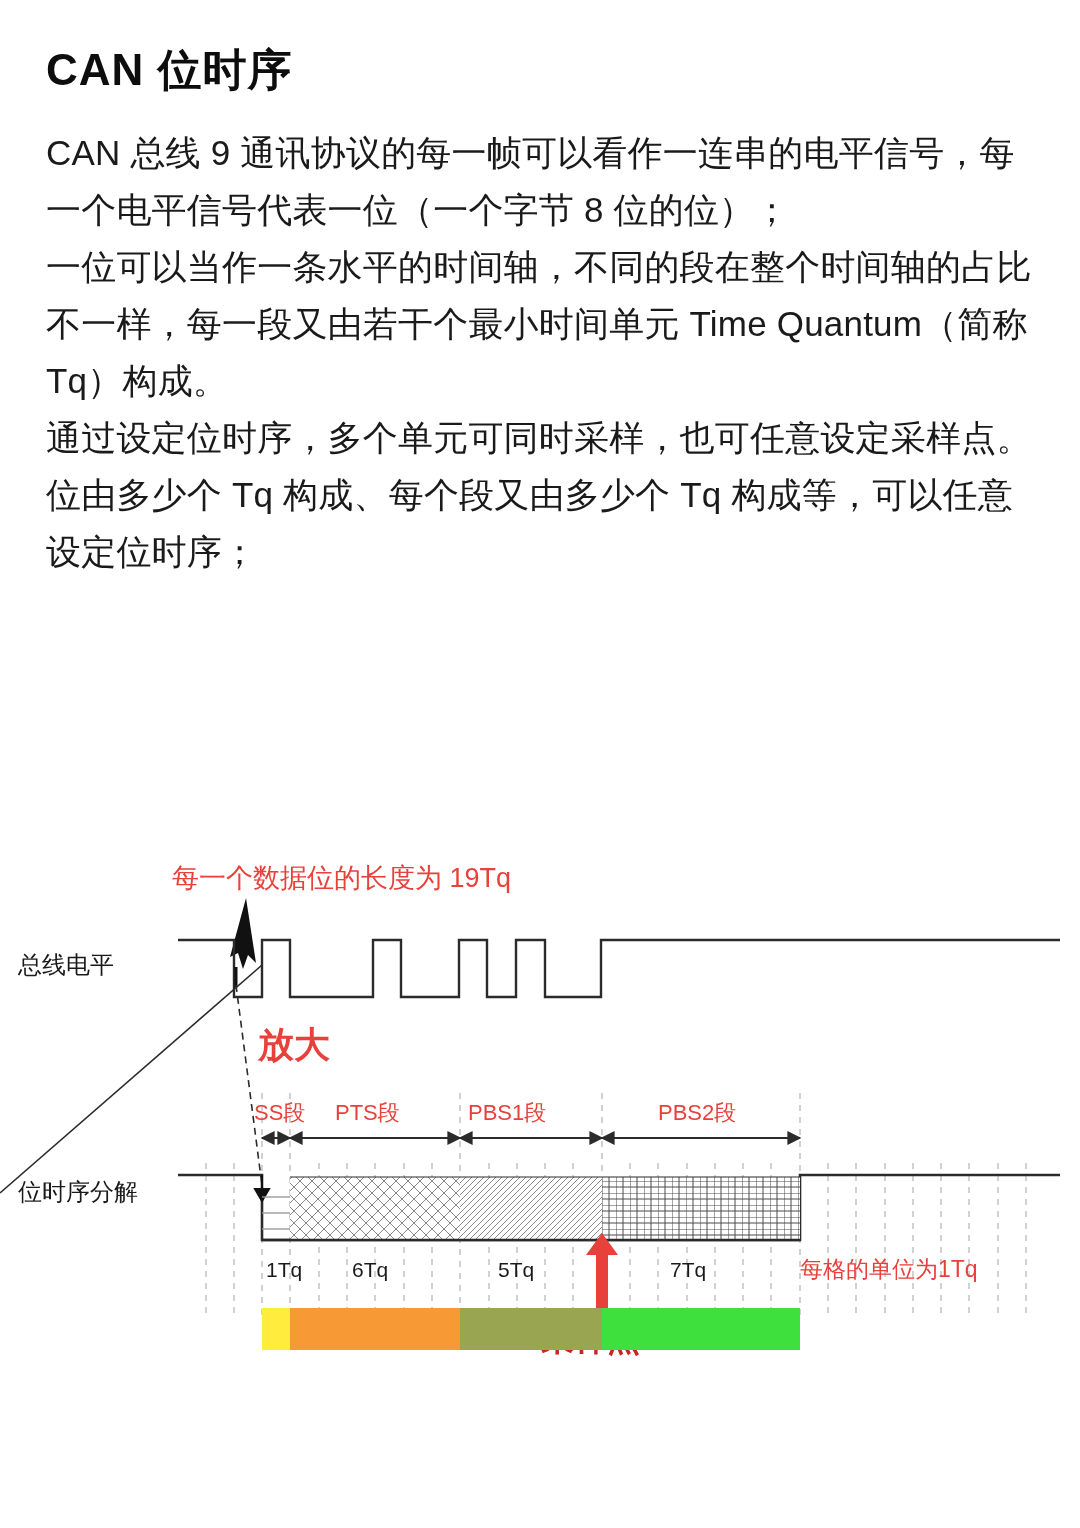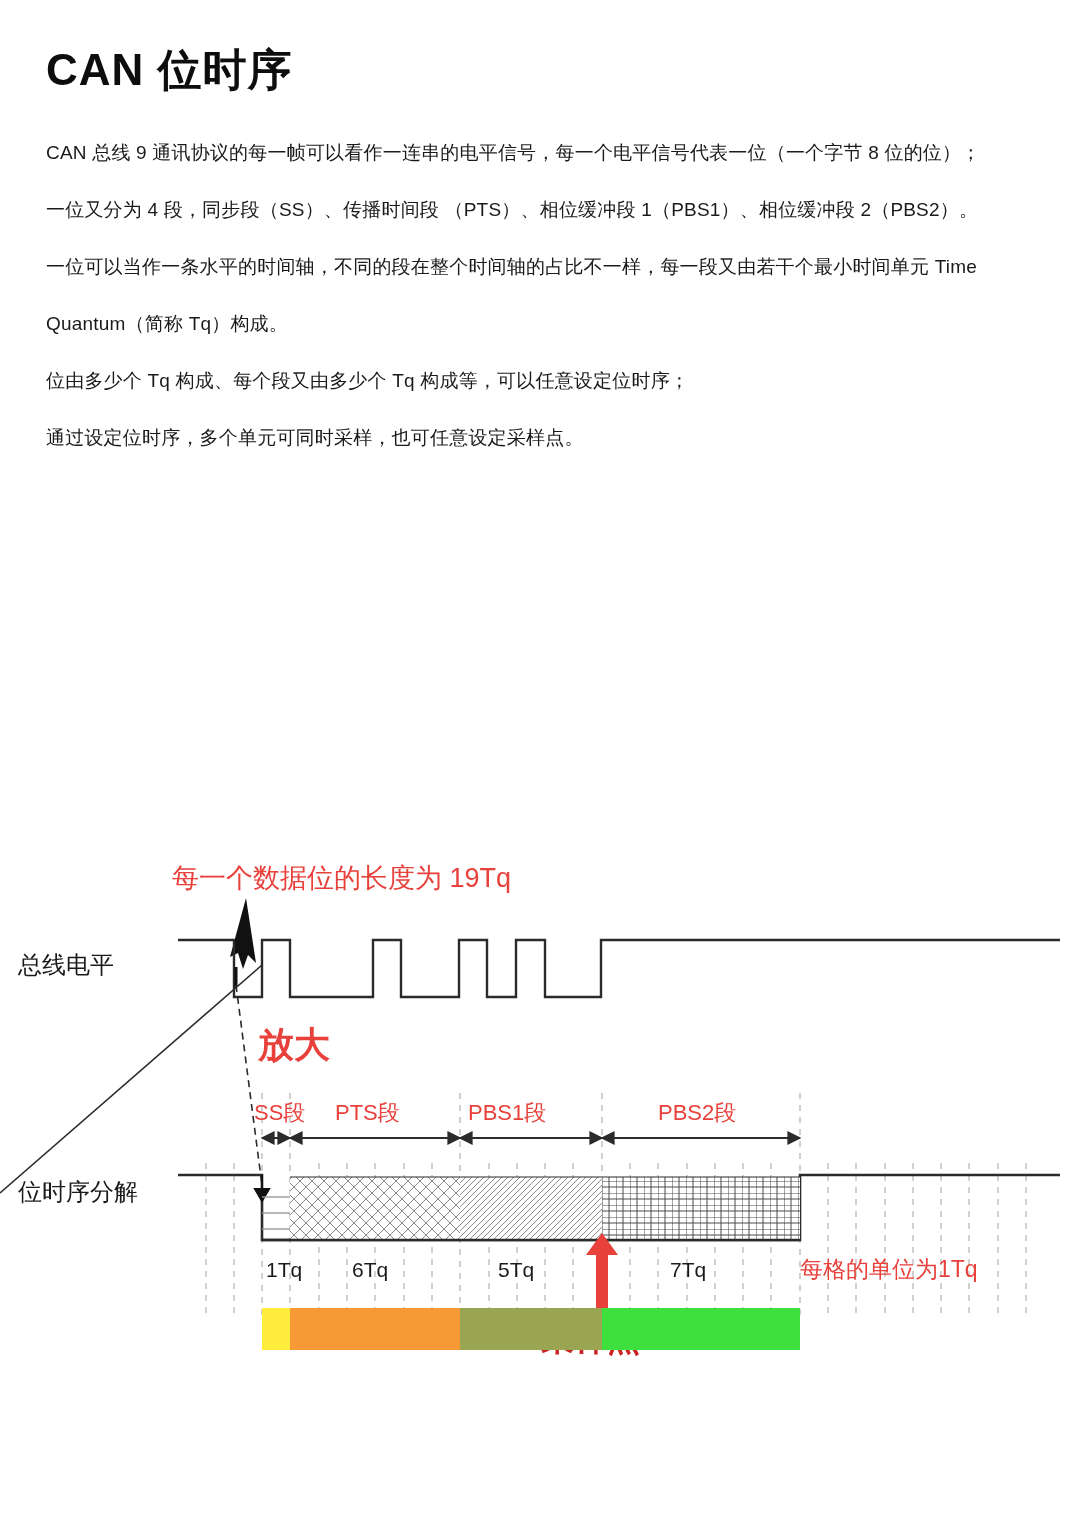--- a/index.html
+++ b/index.html
@@ -14,44 +14,43 @@
   .page{position:relative;width:1080px;height:1200px;padding-left:35px;}
 
   
   .article{position:absolute;left:46px;top:46px;width:1000px;}
   .title{
     font-size:44px;font-weight:700;letter-spacing:1px;
     color:#0d0d0d;line-height:1.1;margin:0 0 30px 0;
     font-family:"Liberation Sans","DejaVu Sans",sans-serif;
   }
   .para{
-    font-size:19px;line-height:57px;color:#1a1a1a;
+    font-size:35px;line-height:57px;color:#1a1a1a;
     margin:0;letter-spacing:0.2px;
     font-family:"Liberation Sans","DejaVu Sans",sans-serif;
   }
 
   
   .figure{position:absolute;left:0;top:845px;width:1080px;height:560px;}
   .fig-svg{display:block;}
   .fig-label{
     font-family:"Liberation Sans","DejaVu Sans",sans-serif;
   }
 </style>
 </head>
 <body>
 
 <div class="page">
 
   <div class="article">
     <h1 class="title">CAN 位时序</h1>
     <p class="para">CAN 总线 9 通讯协议的每一帧可以看作一连串的电平信号，每一个电平信号代表一位（一个字节 8 位的位）；</p>
-    <p class="para">一位又分为 4 段，同步段（SS）、传播时间段 （PTS）、相位缓冲段 1（PBS1）、相位缓冲段 2（PBS2）。</p>
     <p class="para">一位可以当作一条水平的时间轴，不同的段在整个时间轴的占比不一样，每一段又由若干个最小时间单元 Time Quantum（简称 Tq）构成。</p>
+    <p class="para">通过设定位时序，多个单元可同时采样，也可任意设定采样点。</p>
     <p class="para">位由多少个 Tq 构成、每个段又由多少个 Tq  构成等，可以任意设定位时序；</p>
-    <p class="para">通过设定位时序，多个单元可同时采样，也可任意设定采样点。</p>
   </div>
 
   <div class="figure">
     <svg class="fig-svg" width="1080" height="560" viewBox="0 0 1080 560">
       <defs>
         <pattern id="pat-crosshatch" width="12" height="12" patternUnits="userSpaceOnUse">
           <rect width="12" height="12" fill="#ffffff"></rect>
           <path d="M0,0 L12,12 M12,0 L0,12" stroke="#8a8a8a" stroke-width="1"></path>
         </pattern>
         <pattern id="pat-diagonal" width="12" height="12" patternUnits="userSpaceOnUse">

